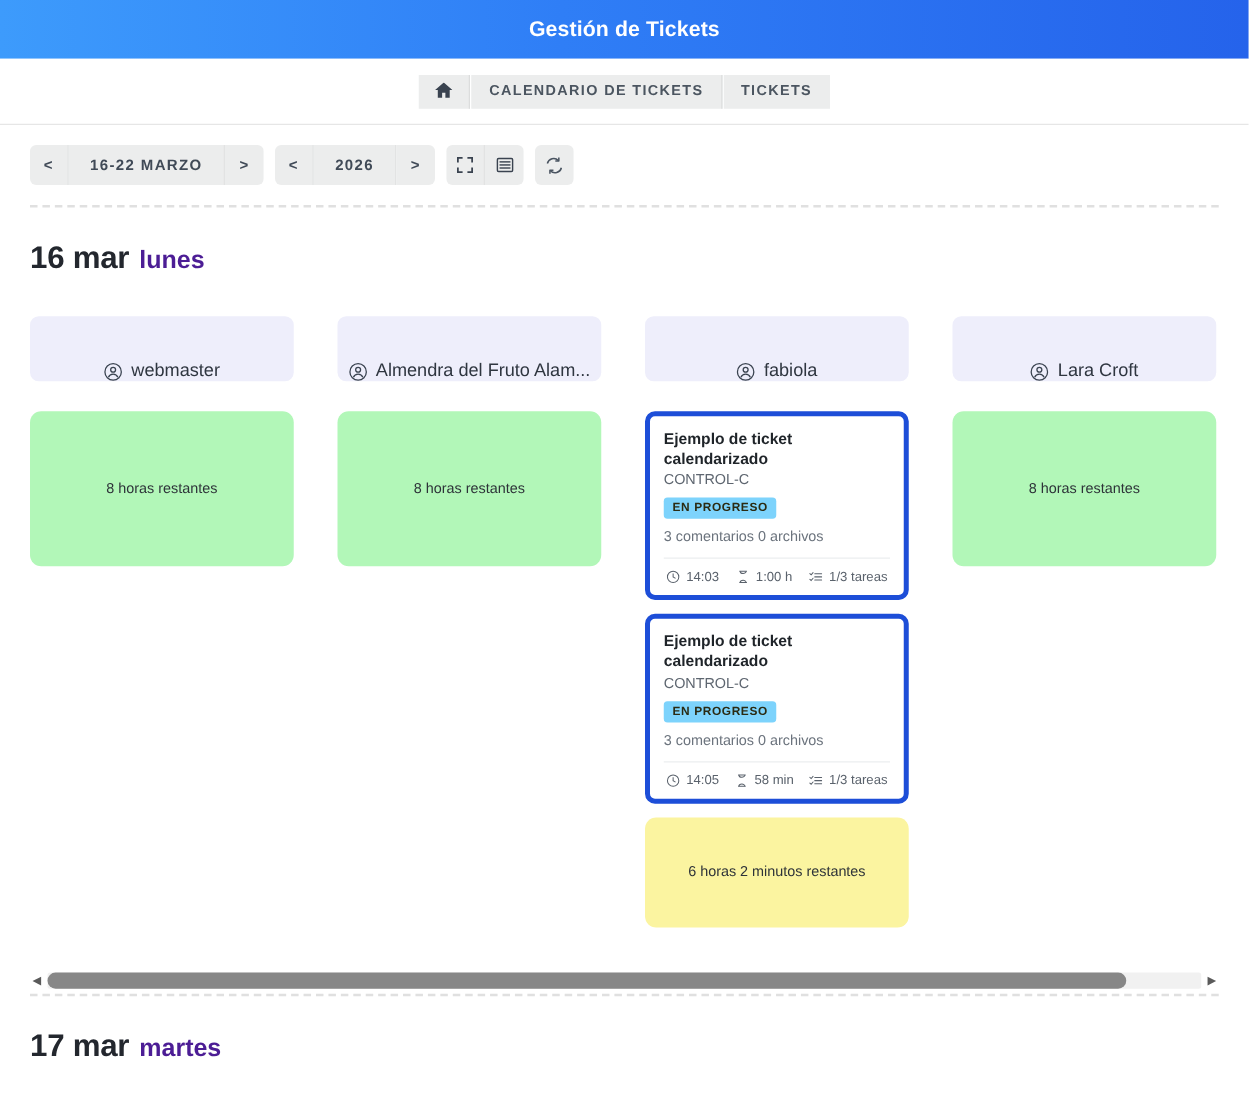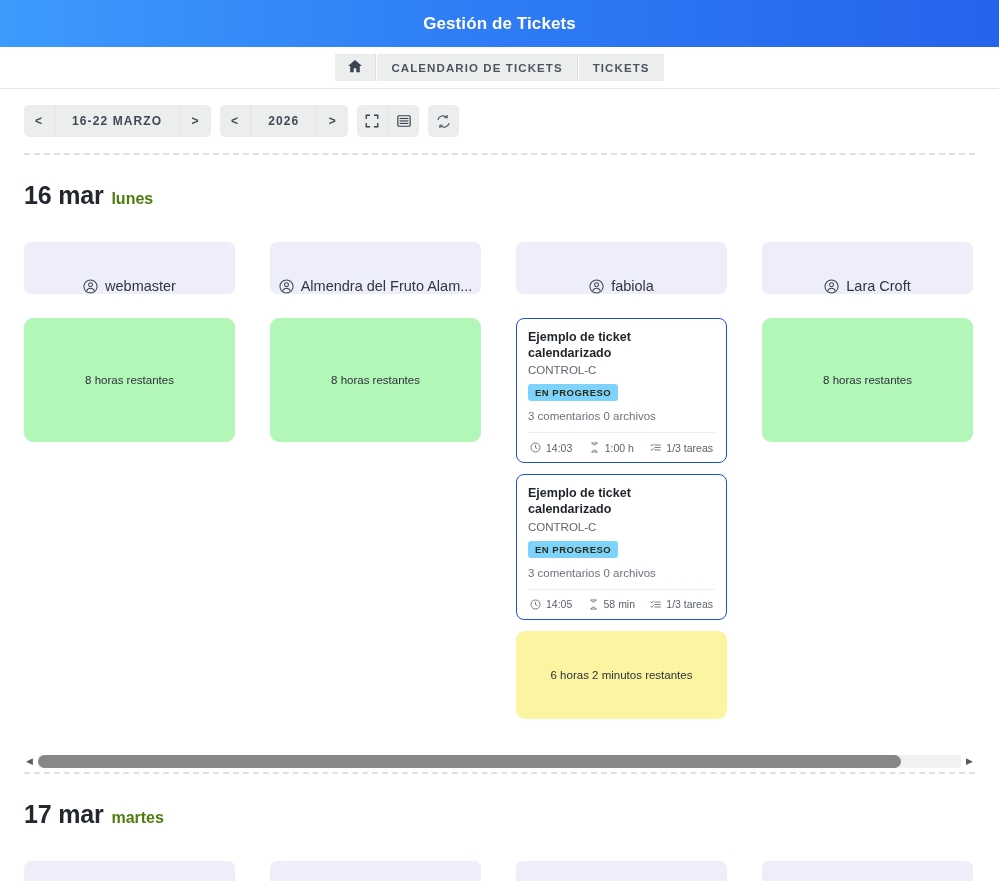--- a/index.html
+++ b/index.html
@@ -18,21 +18,21 @@
   }
   .app-title {
     color: #ffffff;
     font-size: 17px;
     font-weight: bold;
     letter-spacing: .1px;
   }
 
   
   .tabbar {
-    height: 42px;
+    height: 53px;
     background: #ffffff;
     border-bottom: 1px solid #e6e6e6;
     display: flex; align-items: center; justify-content: center;
     gap: 1px;
   }
   .tab {
     background: #eceded;
     color: #4b5560;
     height: 27px;
     display: flex; align-items: center; justify-content: center;
@@ -80,21 +80,21 @@
   
   .day-section { padding: 0 24px; }
   .day-title {
     margin-top: 26px;
     display: flex; align-items: baseline; gap: 8px;
   }
   .day-title .d-num {
     font-size: 25px; font-weight: bold; color: #23272e; letter-spacing: -.2px;
   }
   .day-title .d-name {
-    font-size: 16px; font-weight: bold; color: #4d7c0f;
+    font-size: 20px; font-weight: bold; color: #4c1d95;
   }
 
   
   .cols {
     margin-top: 32px;
     display: grid;
     grid-template-columns: repeat(4, 211px);
     gap: 35px;
   }
   .user-chip {
@@ -120,21 +120,21 @@
     color: #2d3238;
     cursor: pointer;
     text-align: right;
   }
   .avail.green { background: #b2f7b8; height: 124px; }
   .avail.yellow { background: #fbf4a0; height: 88px; }
 
   
   .ticket {
     background: #ffffff;
-    border: 1px solid #1d4ed8;
+    border: 4px solid #1d4ed8;
     border-radius: 8px;
     padding: 11px 11px 0 11px;
     cursor: pointer;
   }
   .t-title {
     font-size: 12.5px; font-weight: bold; color: #1f2429; line-height: 1.25;
   }
   .t-code {
     font-size: 11.5px; color: #5e6670; margin-top: 3px;
   }

